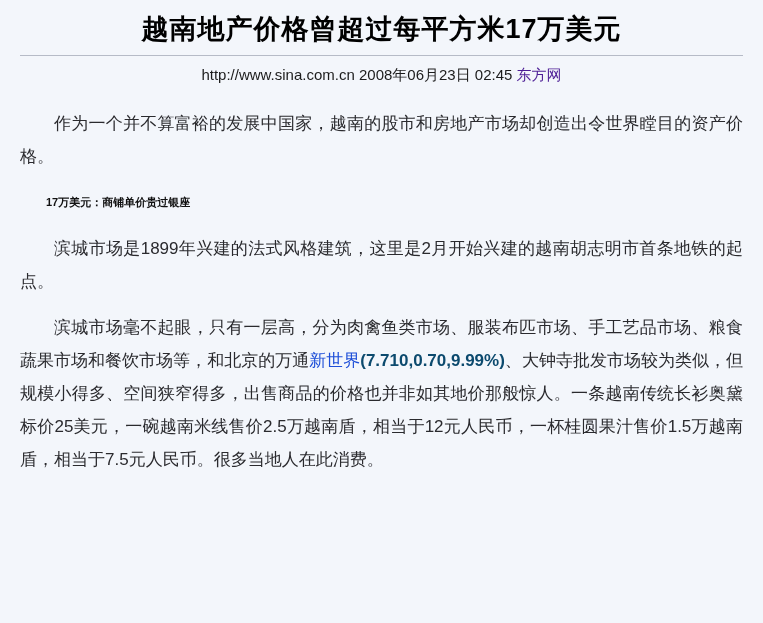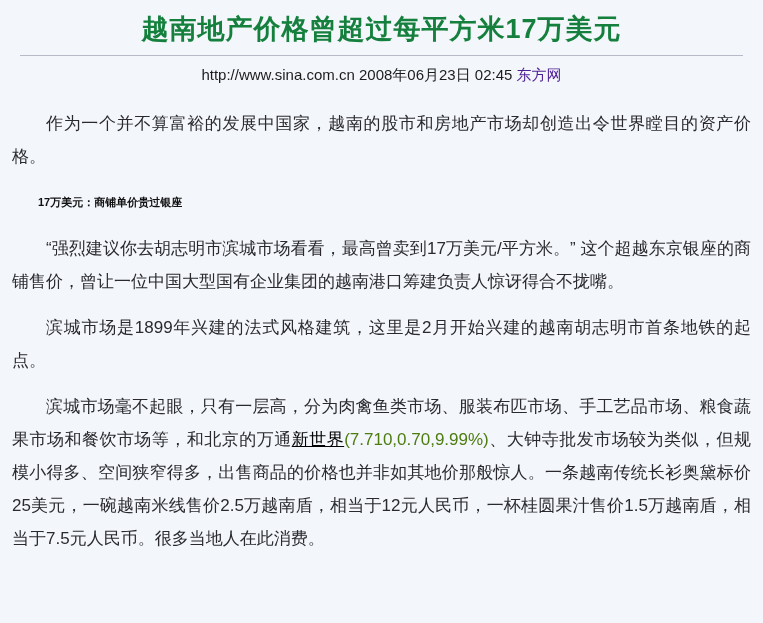--- a/index.html
+++ b/index.html
@@ -17,66 +17,66 @@
     width: 763px;
     height: 623px;
     box-sizing: border-box;
   }
   .article-title {
     margin: 12px 20px 9px;
     text-align: center;
     font-size: 27px;
     line-height: 34px;
     font-weight: bold;
-    color: #15803d;
+    color: #000000;
     letter-spacing: 1px;
   }
   .title-divider {
     border: none;
     border-top: 1px solid #b6bbc7;
     margin: 0 20px;
     height: 0;
   }
   .meta-line {
     margin: 10px 0 22px;
     text-align: center;
     font-size: 15px;
     color: #1c1c1c;
   }
   .meta-line .source-link {
     color: #4c1d95;
     text-decoration: none;
     cursor: pointer;
   }
   .article-body {
-    padding: 0 12px;
+    padding: 0 20px;
   }
   .article-body p {
     margin: 0 0 13px;
     font-size: 17px;
     line-height: 33px;
     color: #2a2a2e;
     text-indent: 2em;
     text-align: justify;
   }
   .section-heading {
     margin: 0 0 13px 26px;
     font-size: 11px;
     line-height: 33px;
     font-weight: bold;
     color: #111111;
   }
   .stock-link {
-    color: #000000;
-    text-decoration: underline;
+    color: #1d4ed8;
     cursor: pointer;
   }
   .stock-quote {
-    color: #4d7c0f;
+    color: #0c4a6e;
     cursor: pointer;
+    font-weight: bold;
   }
 </style>
 </head>
 <body>
 
 <div class="page">
 
   <h1 class="article-title">越南地产价格曾超过每平方米17万美元</h1>
 
   <hr class="title-divider">
@@ -86,21 +86,20 @@
     <span>2008年06月23日 02:45</span>
     <a class="source-link">东方网</a>
   </div>
 
   <div class="article-body">
 
     <p>作为一个并不算富裕的发展中国家，越南的股市和房地产市场却创造出令世界瞠目的资产价格。</p>
 
     <h2 class="section-heading">17万美元：商铺单价贵过银座</h2>
 
-    <p>“强烈建议你去胡志明市滨城市场看看，最高曾卖到17万美元/平方米。” 这个超越东京银座的商铺售价，曾让一位中国大型国有企业集团的越南港口筹建负责人惊讶得合不拢嘴。</p>
 
     <p>滨城市场是1899年兴建的法式风格建筑，这里是2月开始兴建的越南胡志明市首条地铁的起点。</p>
 
     <p><span>滨城市场毫不起眼，只有一层高，分为肉禽鱼类市场、服装布匹市场、手工艺品市场、粮食蔬果市场和餐饮市场等，和北京的万通</span><a class="stock-link">新世界</a><span class="stock-quote">(7.710,0.70,9.99%)</span><span>、大钟寺批发市场较为类似，但规模小得多、空间狭窄得多，出售商品的价格也并非如其地价那般惊人。一条越南传统长衫奥黛标价25美元，一碗越南米线售价2.5万越南盾，相当于12元人民币，一杯桂圆果汁售价1.5万越南盾，相当于7.5元人民币。很多当地人在此消费。</span></p>
 
 
   </div>
 
 </div>
 

